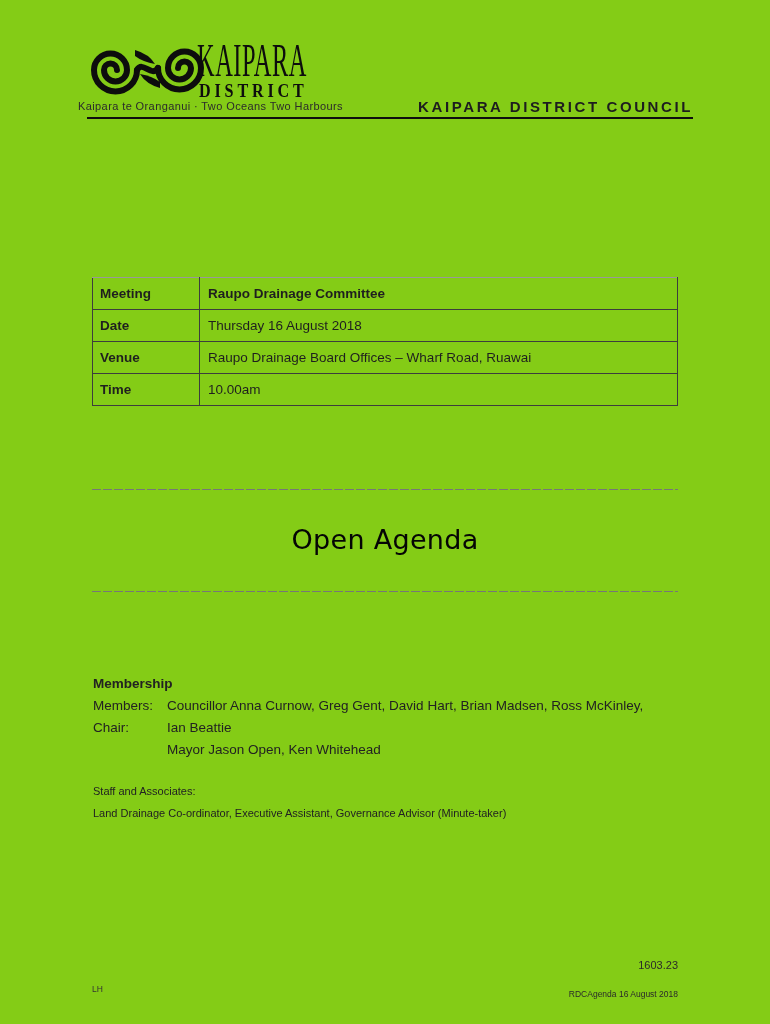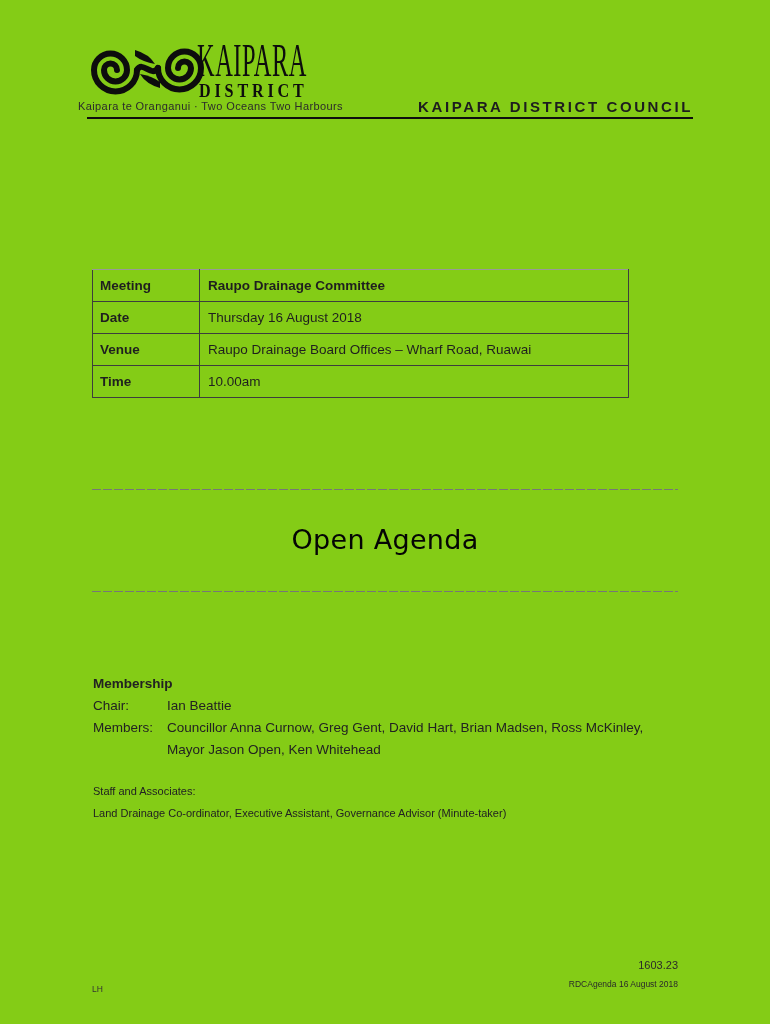--- a/index.html
+++ b/index.html
@@ -41,21 +41,21 @@
     position:absolute; left:87px; top:117px; width:606px; height:2.4px;
     background:#0e0e0e;
   }
   
   .notice {
     position:absolute; left:92px; top:167px; width:586px;
     text-align:center; font-size:13.5px; color:#222;
   }
   
   .meeting-table {
-    position:absolute; left:92px; top:269px; width:537px;
+    position:absolute; left:92px; top:277px; width:586px;
     border-collapse:collapse; font-size:13.5px; color:#1f1f1f;
   }
   .meeting-table td {
     border:1.4px solid #3d3d3d;
     height:29px; vertical-align:middle;
   }
   .meeting-table tr:first-child td { border-top:1px solid #999; }
   .meeting-table .cell-label { width:98px; padding-left:7px; font-weight:bold; }
   .meeting-table .cell-value { padding-left:8px; }
   .meeting-table tr:first-child .cell-value { font-weight:bold; }
@@ -75,21 +75,21 @@
   
   .membership { position:absolute; left:93px; top:676px; width:586px; font-size:13.5px; color:#222; }
   .membership .mrow { display:flex; height:22px; align-items:flex-start; }
   .membership .mlabel { width:74px; flex:0 0 74px; }
   .membership .heading { font-weight:bold; height:22px; }
   .staff { position:absolute; left:93px; top:785px; width:586px; font-size:11px; color:#222; }
   .staff div { height:22px; }
   
   .footer-right { position:absolute; right:92px; top:959px; text-align:right; color:#2a2a2a; }
   .doc-number { font-size:11px; }
-  .doc-reference { font-size:8.5px; margin-top:8px; }
+  .doc-reference { font-size:8.5px; margin-top:18px; }
   .author-initials { position:absolute; left:92px; top:984px; font-size:8.5px; color:#333; }
 </style>
 </head>
 <body>
 
 <div class="page">
 
   <svg class="logo-mark" width="126" height="58" viewBox="0 0 126 58" aria-hidden="true">
     <g fill="none" stroke="#0d0d0d" stroke-width="6" stroke-linecap="round">
       <path d="M 52 30 A 21.5 21.5 0 0 1 9 30 A 16.5 16.5 0 0 1 42 30 A 11.5 11.5 0 0 1 19 30 A 6.5 6.5 0 0 1 32 30"></path>
@@ -129,26 +129,26 @@
     </tbody>
   </table>
 
   <div class="divider divider-top"></div>
   <div class="agenda-title">Open Agenda</div>
   <div class="divider divider-bottom"></div>
 
   <div class="membership">
     <div class="heading">Membership</div>
     <div class="mrow">
+      <span class="mlabel">Members:</span>
+      <span>Councillor Anna Curnow, Greg Gent, David Hart, Brian Madsen, Ross McKinley,</span>
+    </div>
+    <div class="mrow">
       <span class="mlabel">Chair:</span>
       <span>Ian Beattie</span>
-    </div>
-    <div class="mrow">
-      <span class="mlabel">Members:</span>
-      <span>Councillor Anna Curnow, Greg Gent, David Hart, Brian Madsen, Ross McKinley,</span>
     </div>
     <div class="mrow">
       <span class="mlabel"></span>
       <span>Mayor Jason Open, Ken Whitehead</span>
     </div>
   </div>
 
   <div class="staff">
     <div>Staff and Associates:</div>
     <div>Land Drainage Co-ordinator, Executive Assistant, Governance Advisor (Minute-taker)</div>

